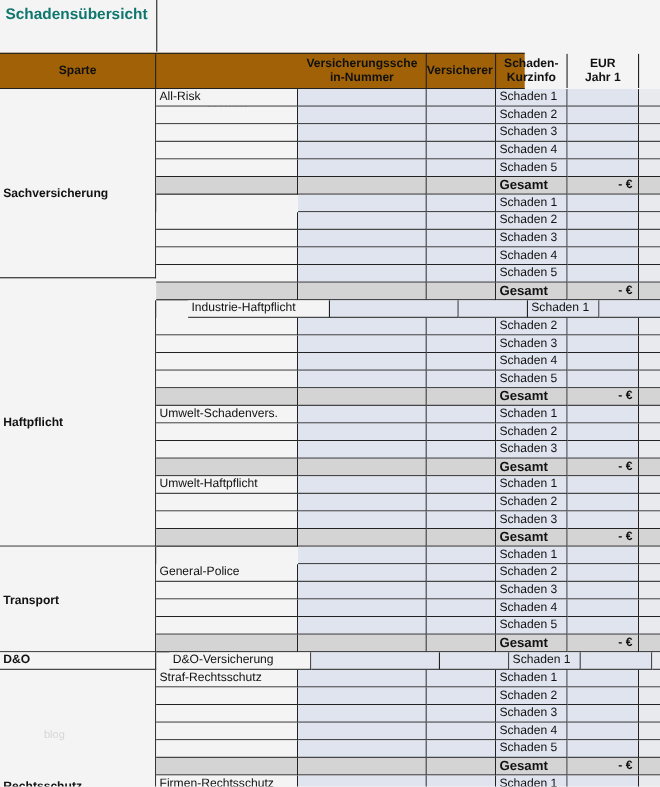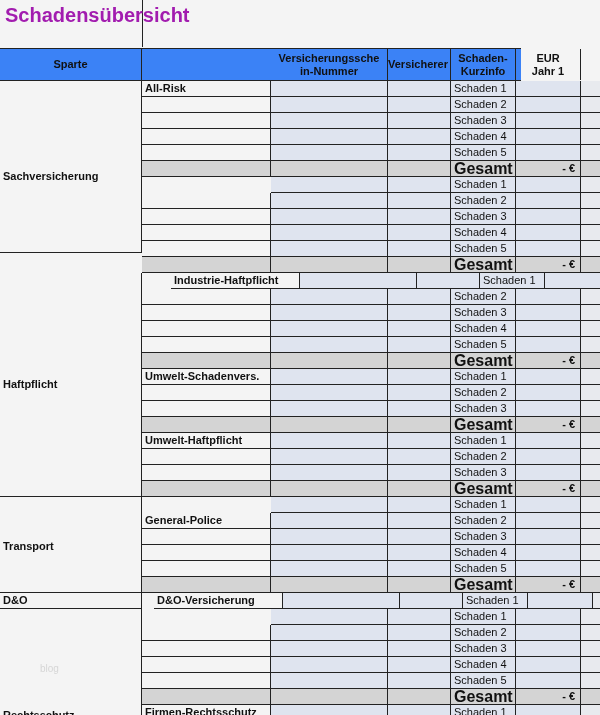--- a/index.html
+++ b/index.html
@@ -1,37 +1,37 @@
 <!DOCTYPE html>
 <html><head>
 <meta charset="utf-8">
 <style>
   html, body { margin:0; padding:0; }
   body { width:600px; height:715px; overflow:hidden; background:#f4f4f4; position:relative;
          font-family:"Liberation Sans", sans-serif; font-size:11px; color:#111; }
   .title-area { position:absolute; left:0; top:0; width:600px; height:48px; background:#f4f4f4; }
   .title-cell { position:absolute; left:0; top:0; width:142px; height:47px; border-right:1px solid #222; }
-  .title-text { position:absolute; left:5px; top:4px; font-size:20px; font-weight:bold; color:#a21caf; }
-  .header { position:absolute; left:0; top:48px; width:521px; height:33px; background:#3b82f6;
+  .title-text { position:absolute; left:5px; top:4px; font-size:14px; font-weight:bold; color:#0f766e; }
+  .header { position:absolute; left:0; top:48px; width:477px; height:33px; background:#a16207;
             border-top:1.5px solid #222; border-bottom:1.5px solid #222; box-sizing:border-box; }
   .hcell { position:absolute; top:0; height:100%; display:flex; align-items:center; justify-content:center;
            text-align:center; font-weight:bold; font-size:11px; line-height:13px; border-right:1px solid #222;
            box-sizing:border-box; overflow:hidden; white-space:nowrap; }
   .grid { position:absolute; left:0; top:81px; width:600px; }
   .row { position:absolute; left:142px; height:16px; width:458px; }
   .cell { position:absolute; top:0; height:16px; box-sizing:border-box; border-right:1px solid #222;
           border-bottom:1px solid #222; font-size:11px; line-height:15px; overflow:hidden; white-space:nowrap; }
-  .c-vertrag { left:0; width:129px; background:#f4f4f4; padding-left:3px; font-weight:bold; }
+  .c-vertrag { left:0; width:129px; background:#f4f4f4; padding-left:3px; font-weight:normal; }
   .c-schein { left:129px; width:117px; background:#dfe4ef; }
   .c-vers { left:246px; width:63px; background:#dfe4ef; }
   .c-schaden { left:309px; width:65px; background:#dfe4ef; padding-left:3px; }
   .c-eur { left:374px; width:65px; background:#dfe4ef; text-align:right; padding-right:5px; }
   .c-extra { left:439px; width:19px; background:#e8eaee; border-right:none; }
   .row.total .cell { background:#d4d4d4; }
-  .row.total .c-schaden { font-weight:bold; font-size:16px; }
+  .row.total .c-schaden { font-weight:bold; font-size:12px; }
   .row.total .c-eur { font-weight:bold; }
   .sparte { position:absolute; left:0; width:142px; box-sizing:border-box; border-right:1px solid #222;
             border-bottom:1px solid #222; background:#f4f4f4; font-weight:bold; font-size:11px; padding-left:3px; }
   .sparte span { position:absolute; left:3px; }
   .watermark { position:absolute; left:40px; top:663px; color:#d6d6d6; font-size:10px; }
 </style>
 </head>
 <body>
 
 <div class="title-area">
@@ -331,20 +331,21 @@
     </div>
     <div class="row" style="top: 512px; margin-left: 12px;">
       <div class="cell c-vertrag">D&amp;O-Versicherung</div>
       <div class="cell c-schein"></div>
       <div class="cell c-vers"></div>
       <div class="cell c-schaden">Schaden 1</div>
       <div class="cell c-eur"></div>
       <div class="cell c-extra"></div>
     </div>
     <div class="row" style="top: 528px;">
+      <div class="cell c-vertrag">Straf-Rechtsschutz</div>
       <div class="cell c-schein"></div>
       <div class="cell c-vers"></div>
       <div class="cell c-schaden">Schaden 1</div>
       <div class="cell c-eur"></div>
       <div class="cell c-extra"></div>
     </div>
     <div class="row" style="top: 544px;">
       <div class="cell c-vertrag"></div>
       <div class="cell c-schein"></div>
       <div class="cell c-vers"></div>

